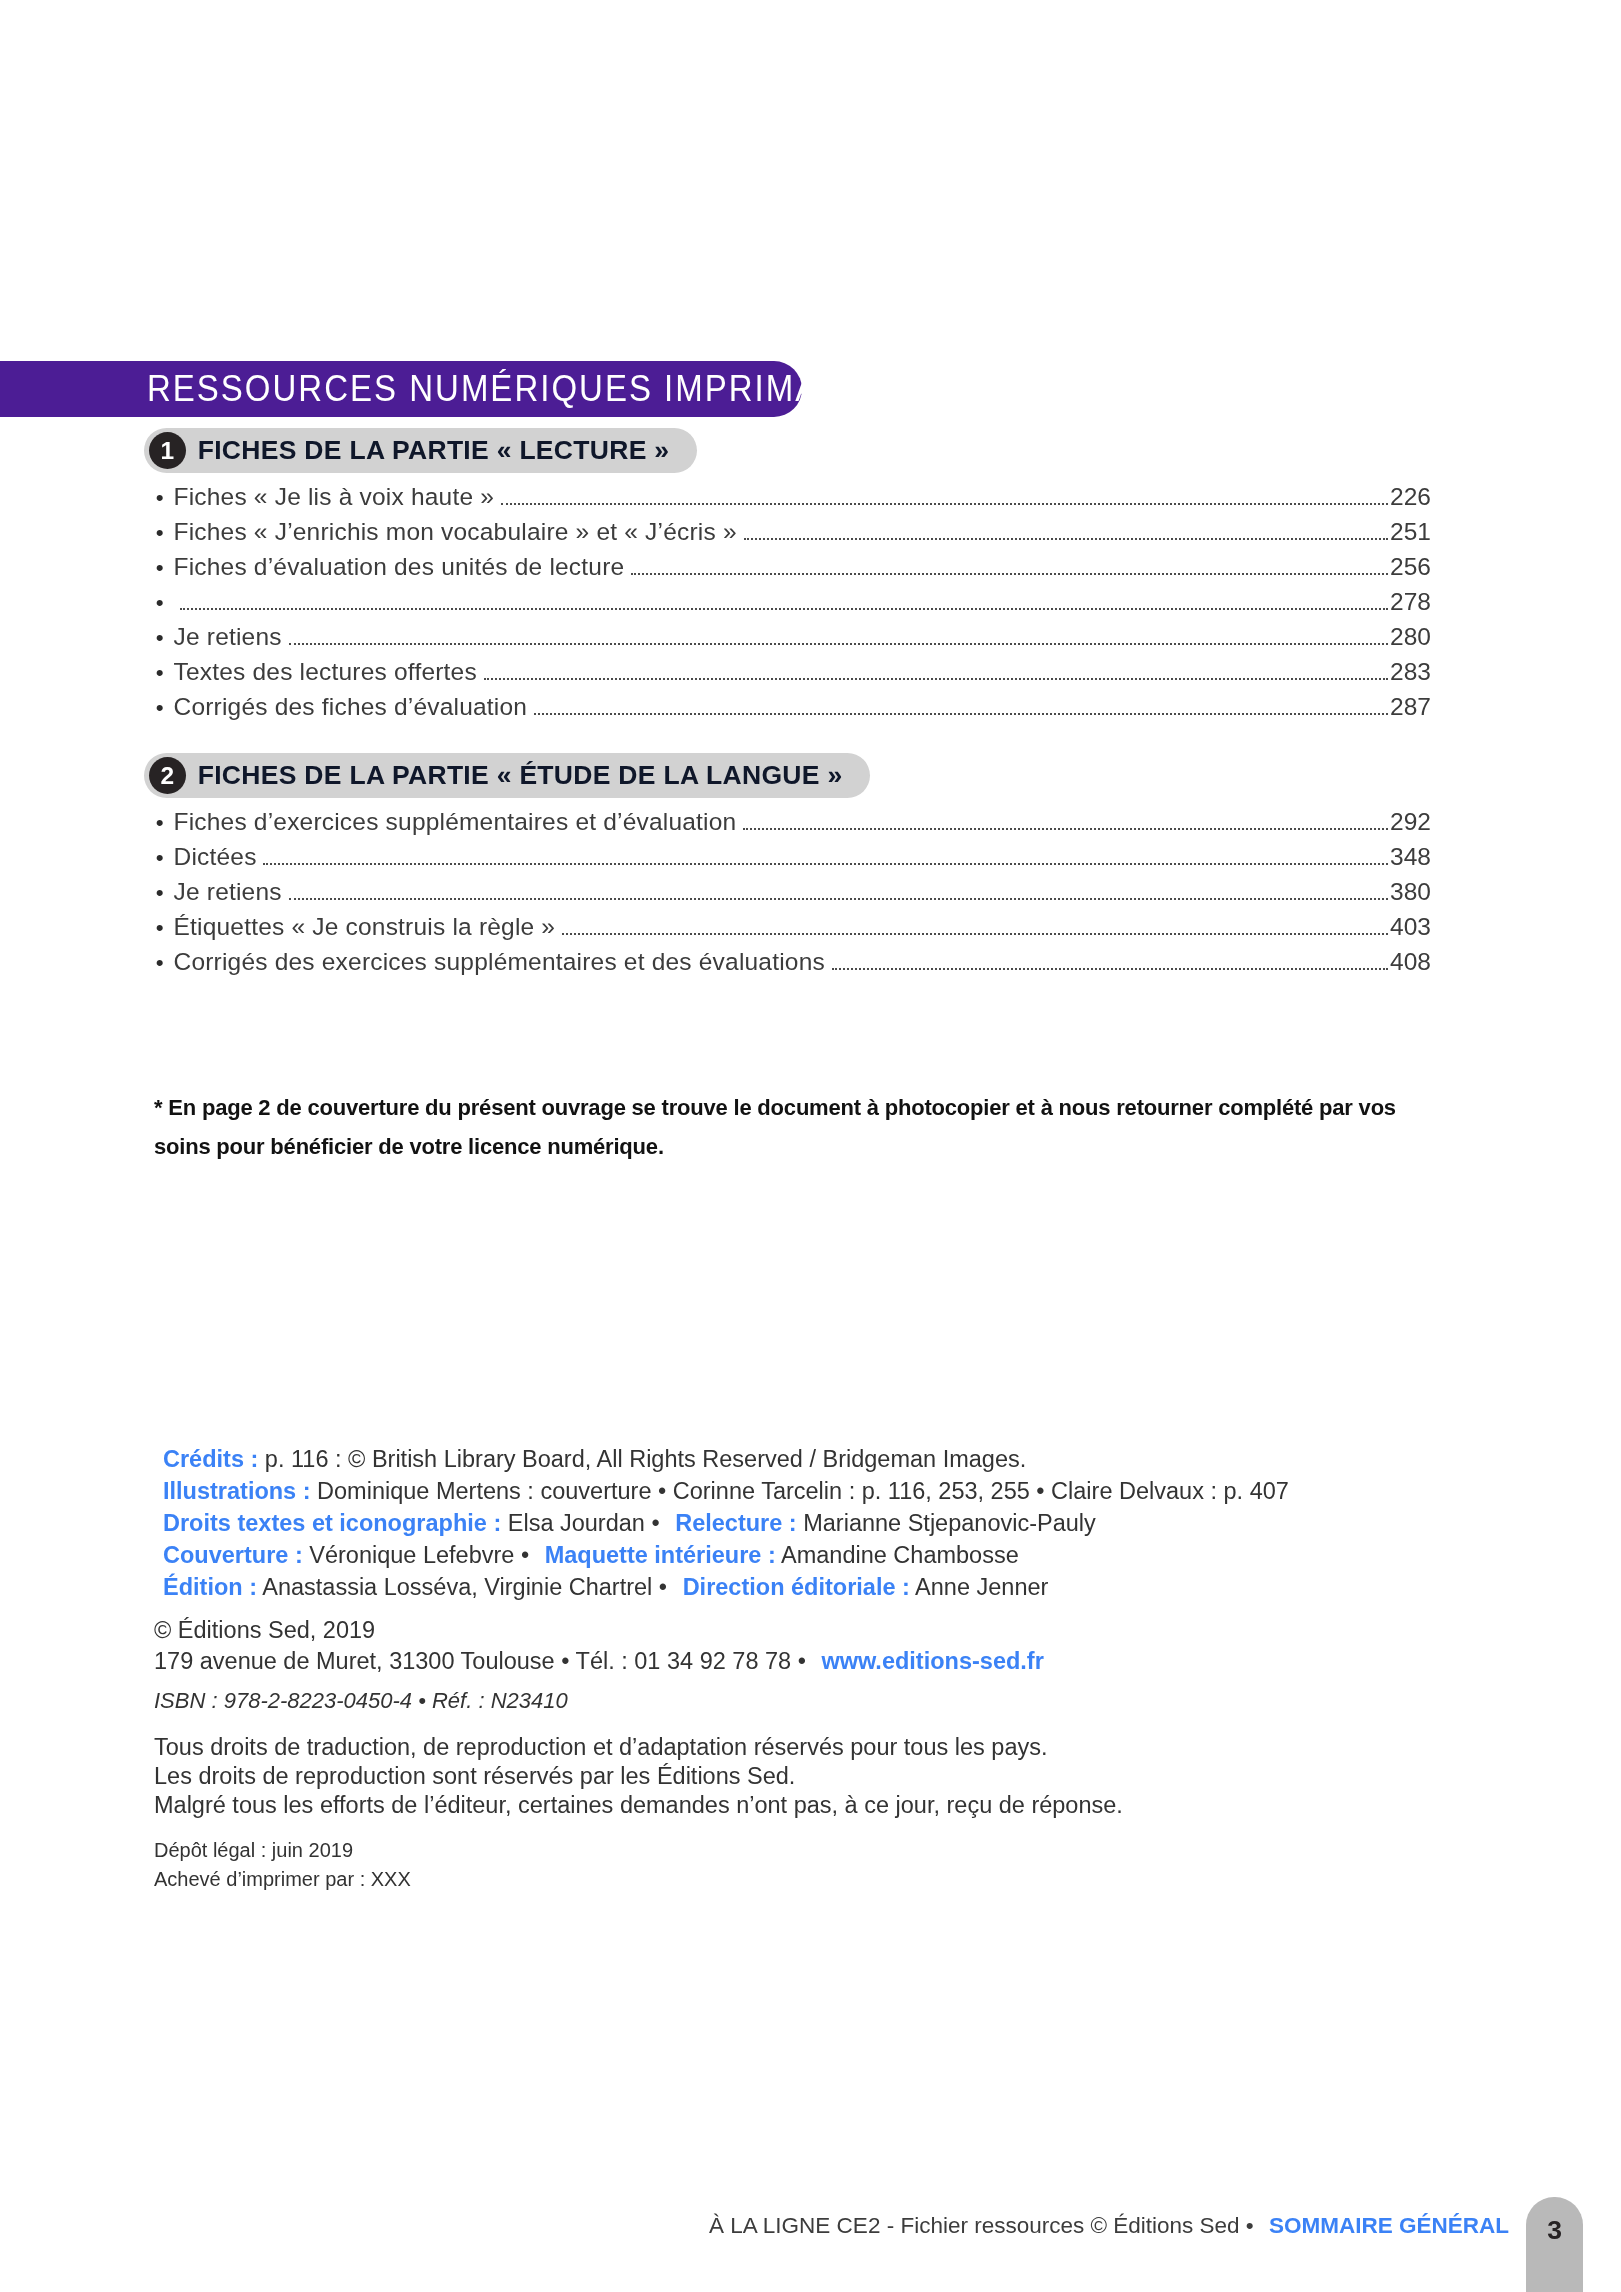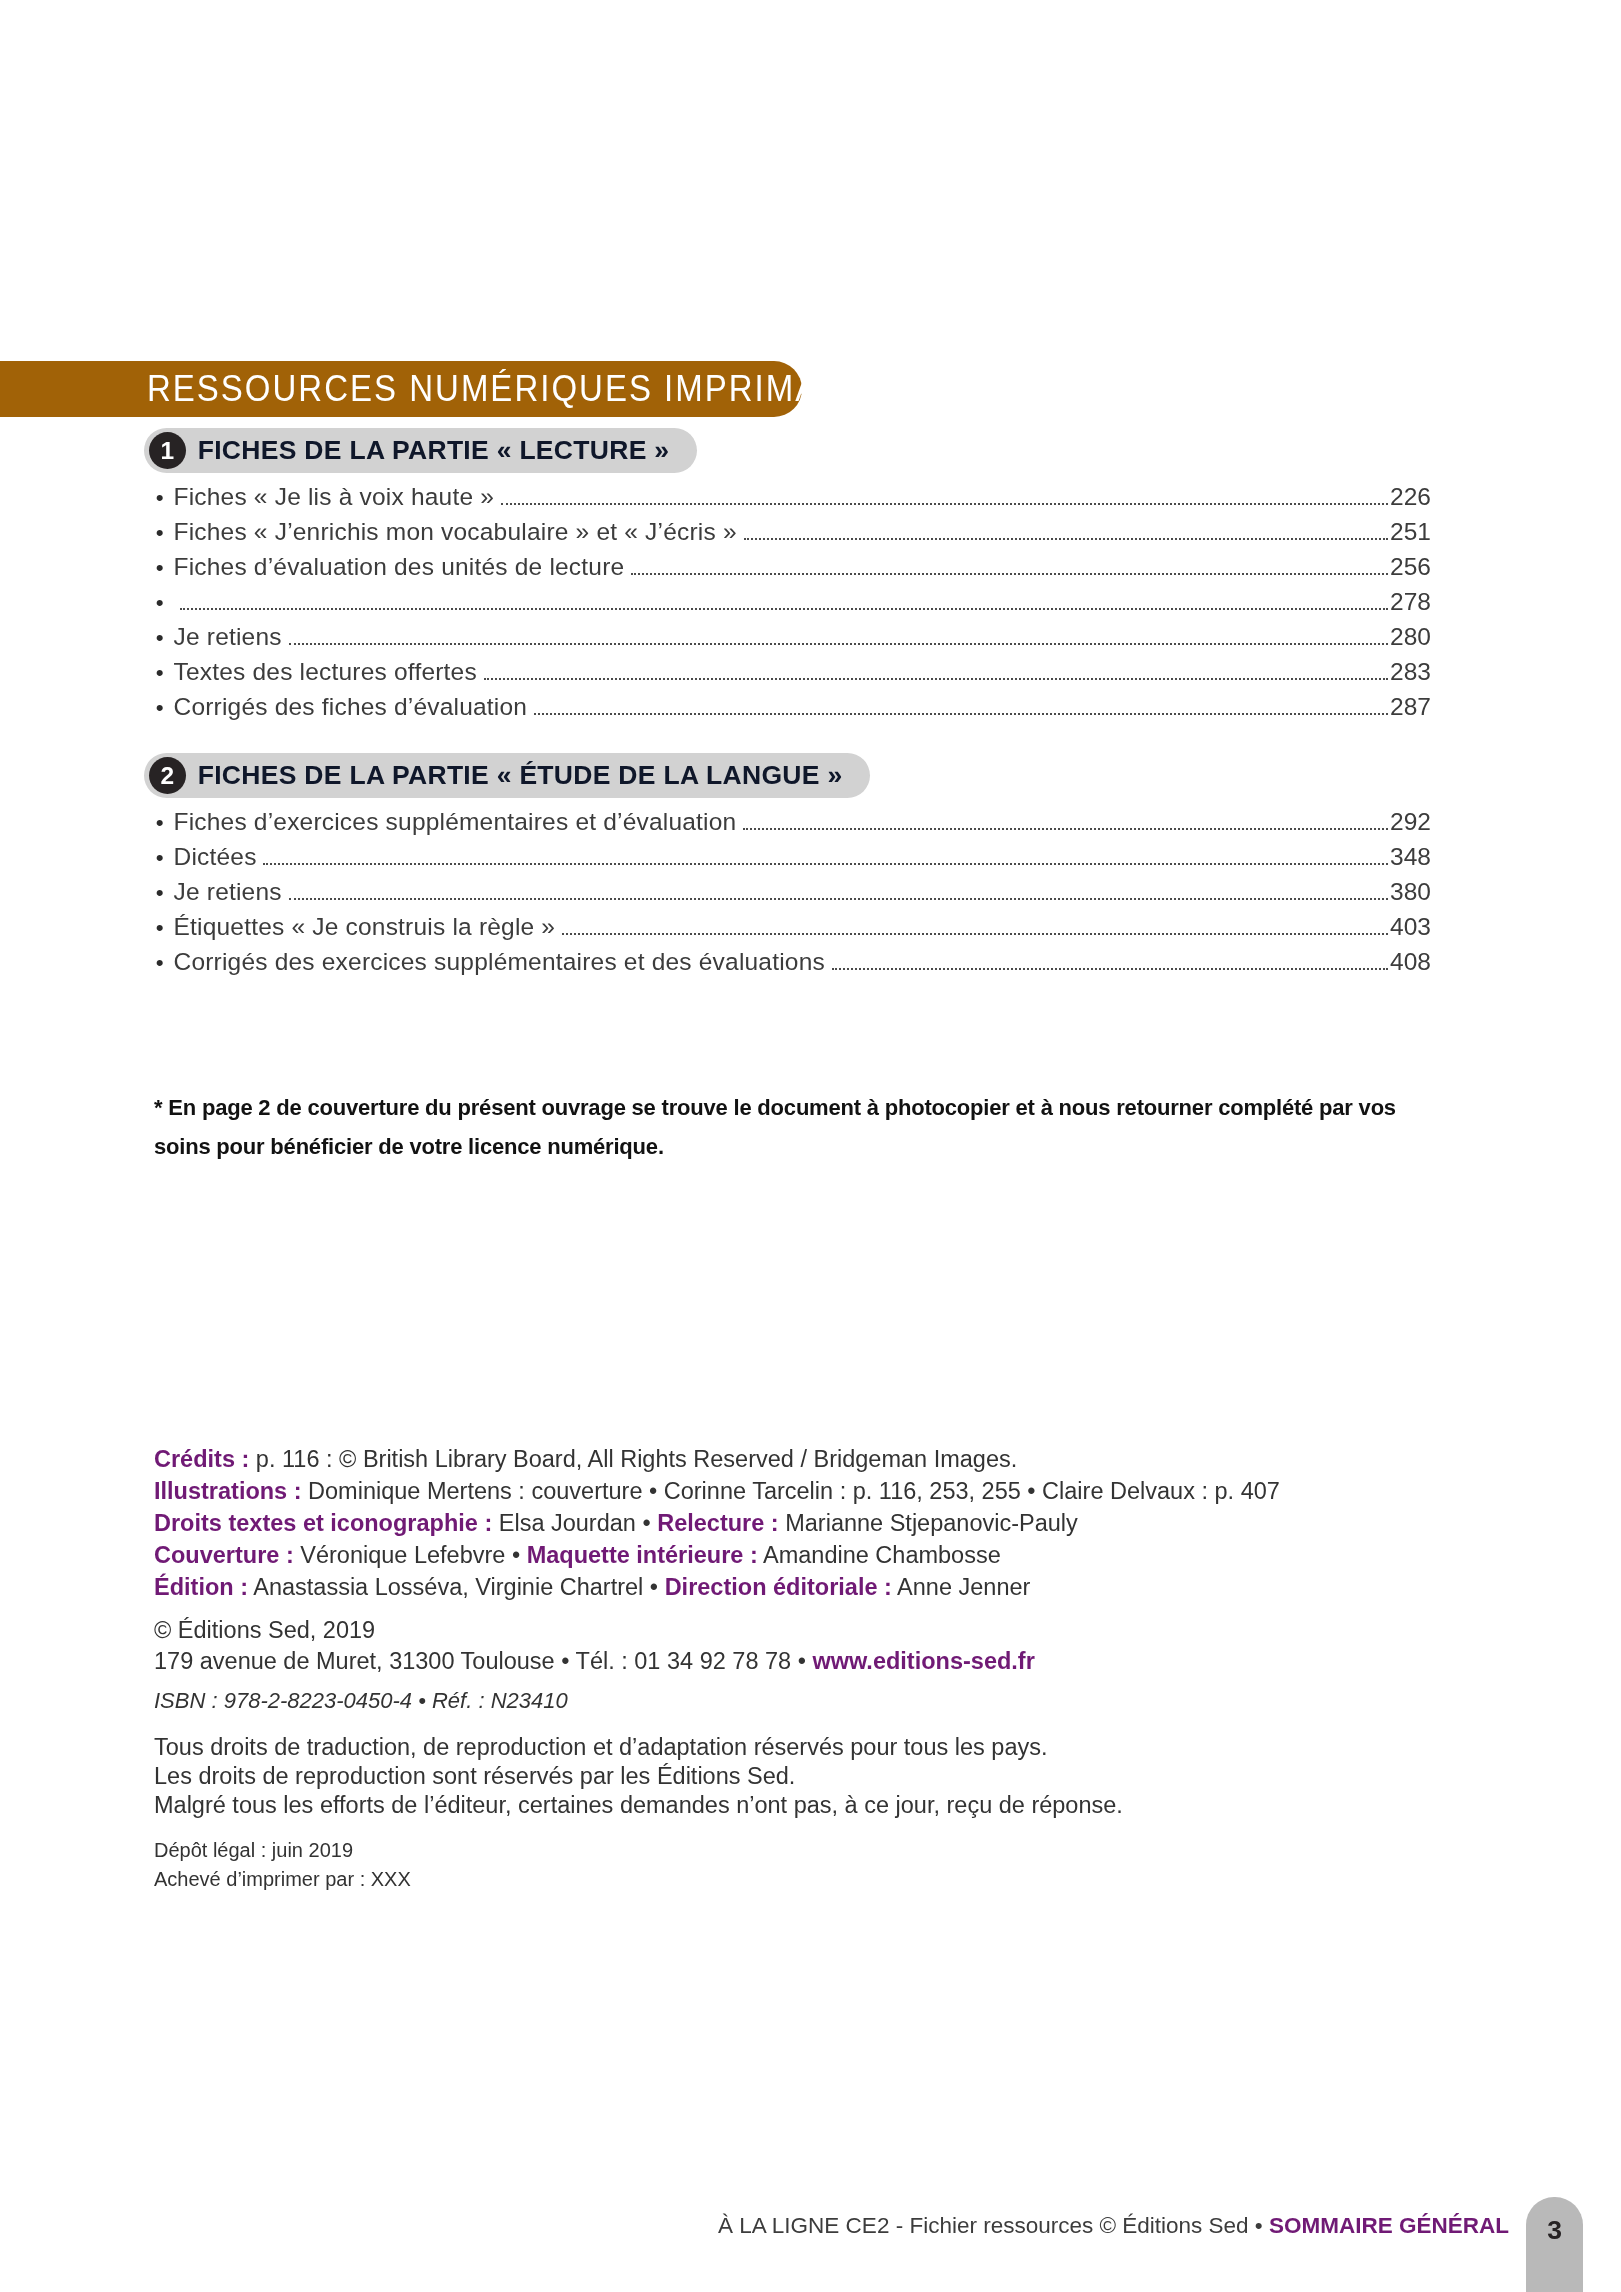--- a/index.html
+++ b/index.html
@@ -3,21 +3,21 @@
 <meta charset="utf-8">
 <style>
   html,body{margin:0;padding:0;}
   body{
     width:1621px;height:2293px;background:#ffffff;position:relative;
     font-family:"Liberation Sans",sans-serif;color:#333;overflow:hidden;
   }
   
   .banner{
     position:absolute;top:361px;left:0;width:802px;height:56px;
-    background:#a16207;border-radius:0 28px 28px 0;
+    background:#4c1d95;border-radius:0 28px 28px 0;
     display:flex;align-items:center;
   }
   .banner-title{
     color:#ffffff;font-size:33px;letter-spacing:2px;margin-left:147px;
     white-space:nowrap;transform:scaleY(1.12);transform-origin:left center;
   }
   
   .section{position:absolute;left:144px;width:1287px;}
   #section-1{top:428px;}
   #section-2{top:753px;}
@@ -37,21 +37,21 @@
   .toc-label{white-space:nowrap;letter-spacing:0.2px;}
   .leader{flex:1;height:0;border-bottom:2.4px dotted #4a4a4a;margin:0 2px 0 6.9px;}
   .toc-page{white-space:nowrap;}
   
   .footnote{
     position:absolute;top:1088px;left:154px;width:1372px;
     font-weight:bold;font-size:22px;line-height:39px;color:#121212;letter-spacing:-0.2px;
   }
   
   .credits{position:absolute;top:1443px;left:154px;font-size:23.5px;line-height:32px;}
-  .credits b, .pub b, .footer b{color:#701a75;}
+  .credits b, .pub b, .footer b{color:#3b82f6;margin-left:9px;}
   .pub{position:absolute;top:1615px;left:154px;font-size:23.5px;line-height:31px;}
   .isbn{position:absolute;top:1688px;left:154px;font-size:22px;font-style:italic;}
   .rights{position:absolute;top:1733px;left:154px;font-size:23.5px;line-height:29px;}
   .depot{position:absolute;top:1836px;left:154px;font-size:20px;line-height:29px;}
   
   .footer{position:absolute;top:2213px;right:112px;font-size:22.5px;color:#3c3c3c;white-space:nowrap;}
   .page-tab{
     position:absolute;left:1526px;top:2197px;width:57px;height:95px;
     background:#b9b9b9;border-radius:28px 28px 0 0;box-sizing:border-box;
     display:flex;justify-content:center;align-items:flex-start;padding-top:17.6px;

